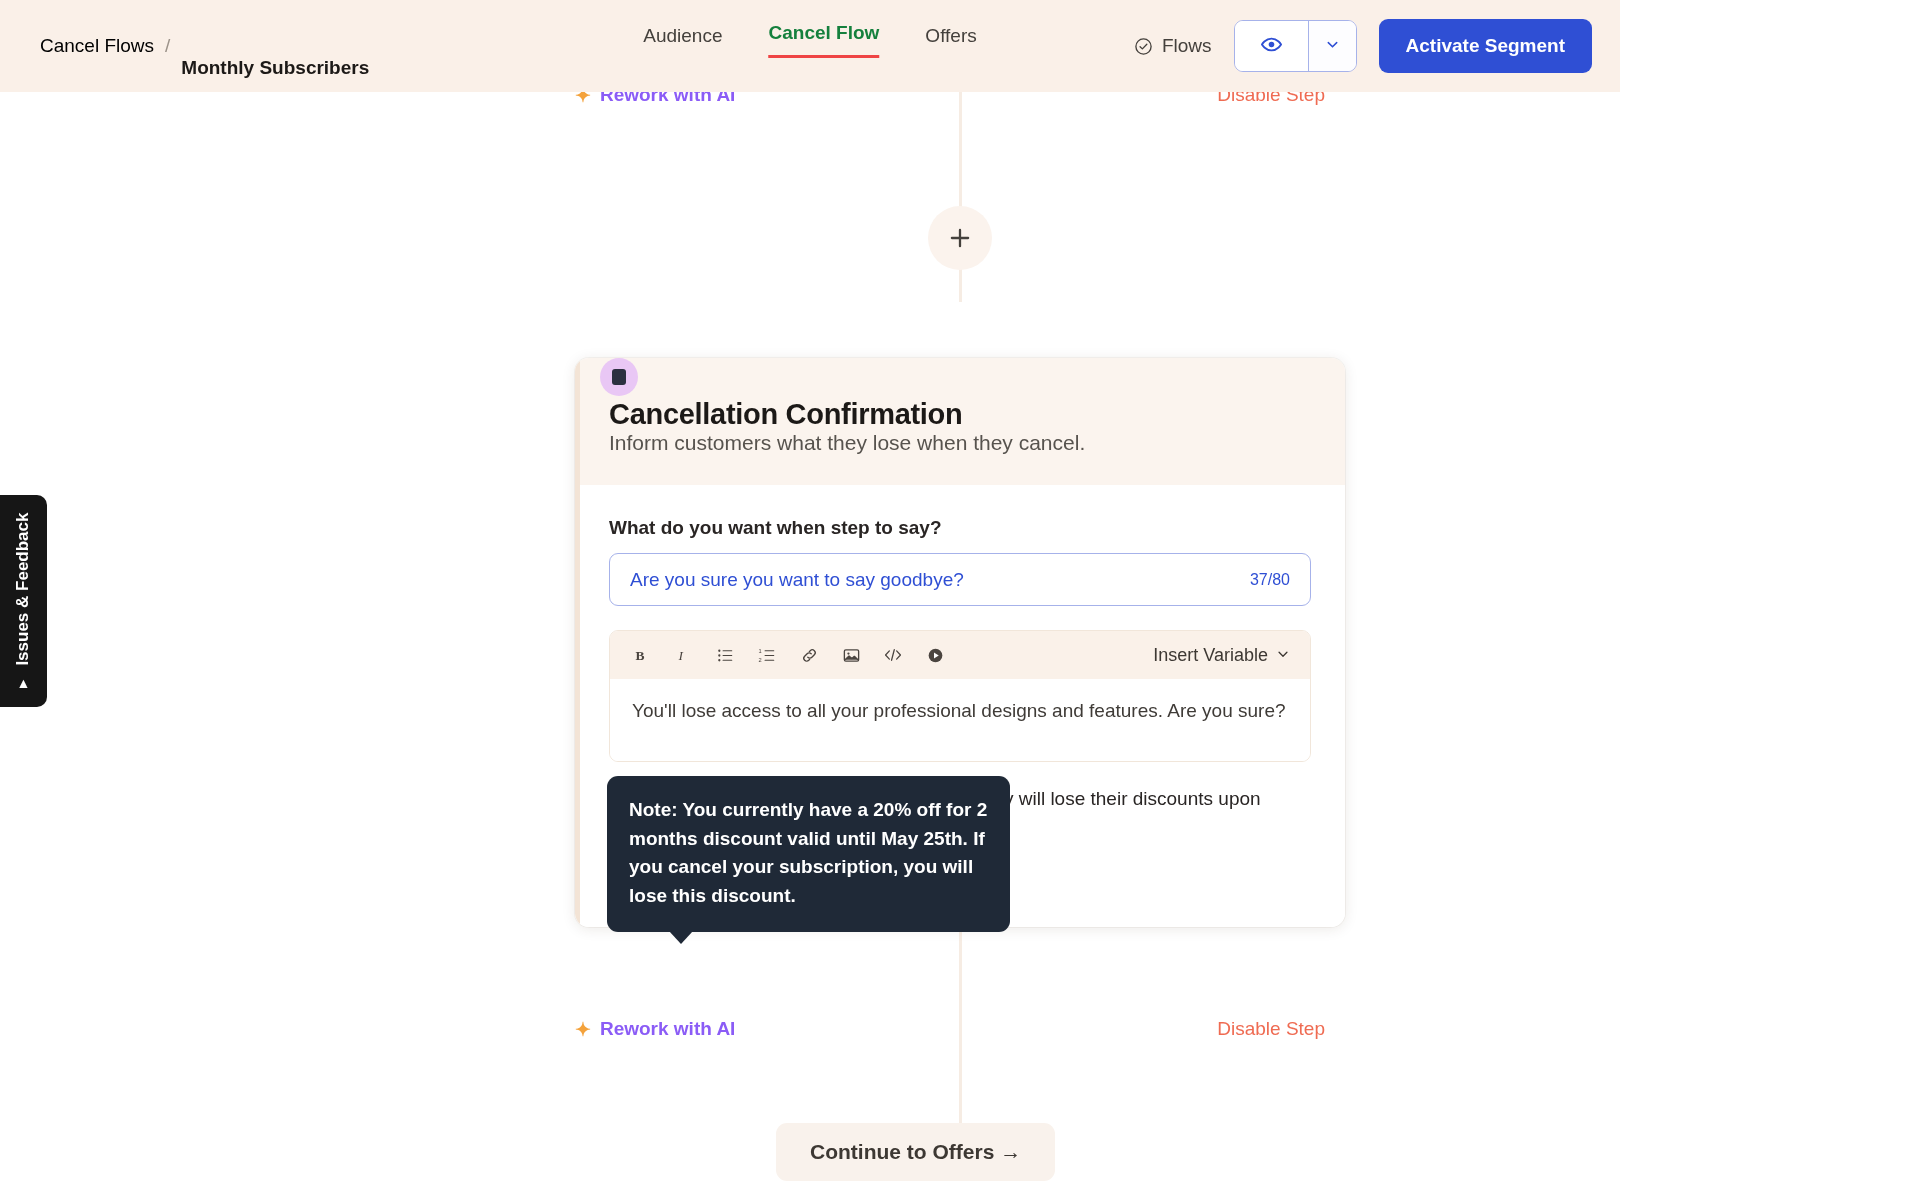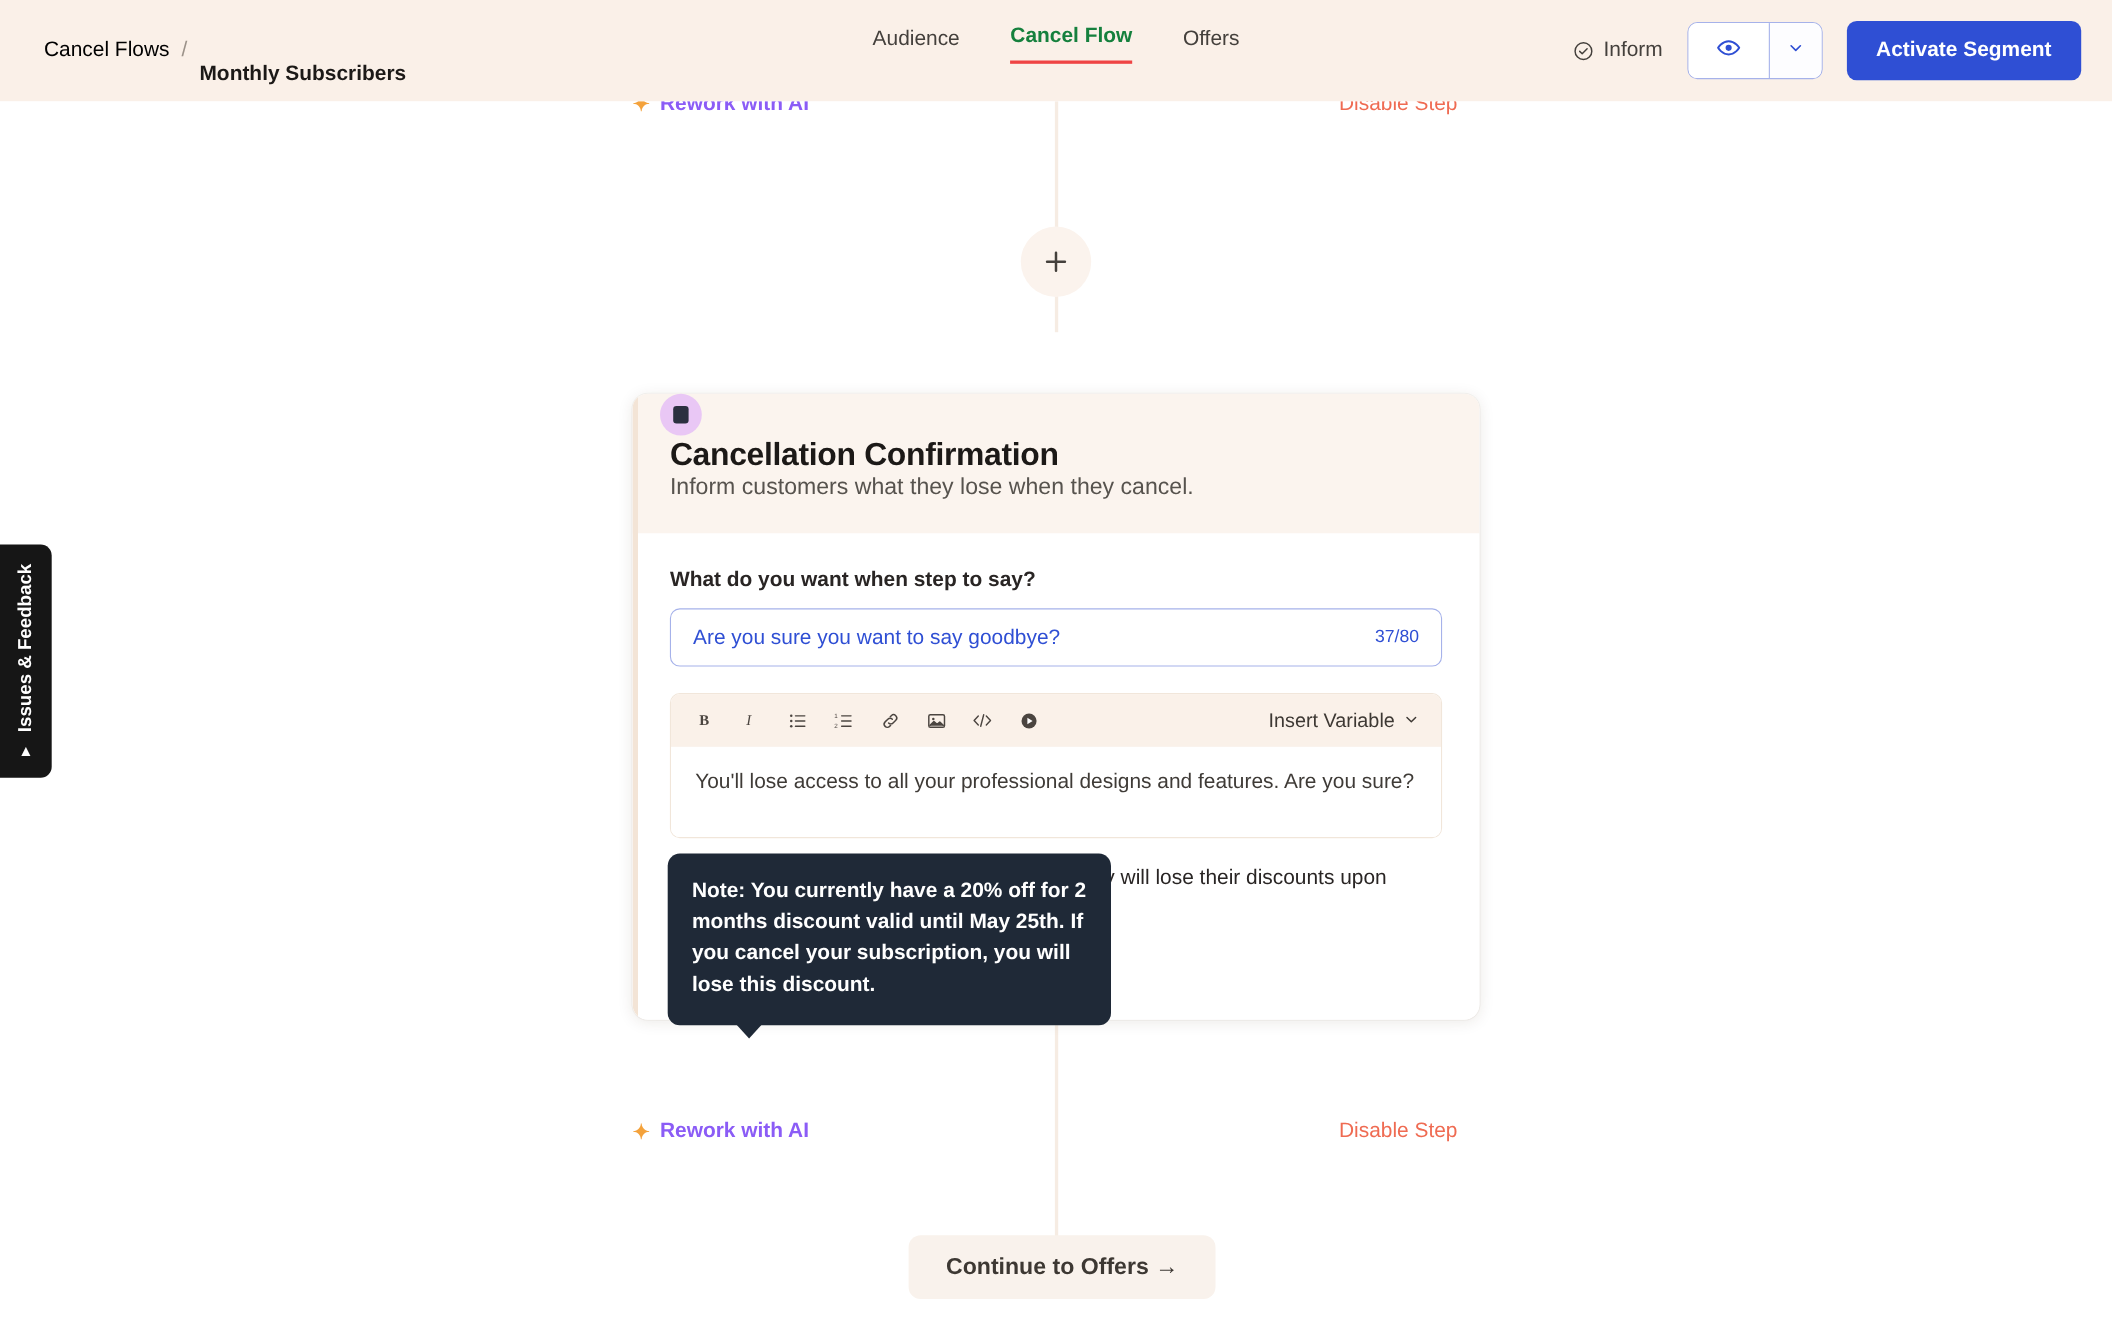--- a/index.html
+++ b/index.html
@@ -9,21 +9,21 @@
     overflow: hidden;
     background: #ffffff;
     font-family: "Liberation Sans", sans-serif;
     -webkit-font-smoothing: antialiased;
   }
 
   
   .header {
     position: absolute;
     top: 0; left: 0;
-    width: 1920px;
+    width: 1620px;
     height: 92px;
     background: #faf0e8;
     display: flex;
     align-items: center;
     padding: 0 28px 0 40px;
     z-index: 40;
   }
   .breadcrumb {
     display: flex;
     align-items: center;
@@ -345,21 +345,21 @@
     bottom: -12px;
     width: 0; height: 0;
     border-left: 12px solid transparent;
     border-right: 12px solid transparent;
     border-top: 13px solid #1f2937;
   }
 
   
   .continue-btn {
     position: absolute;
-    left: 826px;
+    left: 776px;
     top: 1031px;
     height: 58px;
     padding: 0 34px;
     border-radius: 11px;
     background: #f9f2ec;
     border: none;
     font-size: 21px;
     font-weight: 700;
     color: #3d3833;
     cursor: pointer;
@@ -421,21 +421,21 @@
 
   <div class="header-right">
 
     <div class="saved">
       <span>
         <svg width="19" height="19" viewBox="0 0 20 20" fill="none">
           <circle cx="10" cy="10" r="8" stroke="#44403c" stroke-width="1.4"></circle>
           <path d="M6.4 10.2l2.4 2.3 4.7-4.8" stroke="#44403c" stroke-width="1.4" stroke-linecap="round" stroke-linejoin="round"></path>
         </svg>
       </span>
-      <span>Inform</span>
+      <span>Flows</span>
     </div>
 
     <div class="eye-group">
       <div class="eye-btn">
         <span>
           <svg width="23" height="23" viewBox="0 0 24 24" fill="none">
             <path d="M2 12s3.6-6.2 10-6.2S22 12 22 12s-3.6 6.2-10 6.2S2 12 2 12z" stroke="#2f4fd4" stroke-width="1.9" stroke-linejoin="round"></path>
             <circle cx="12" cy="12" r="2.9" fill="#2f4fd4"></circle>
           </svg>
         </span>

